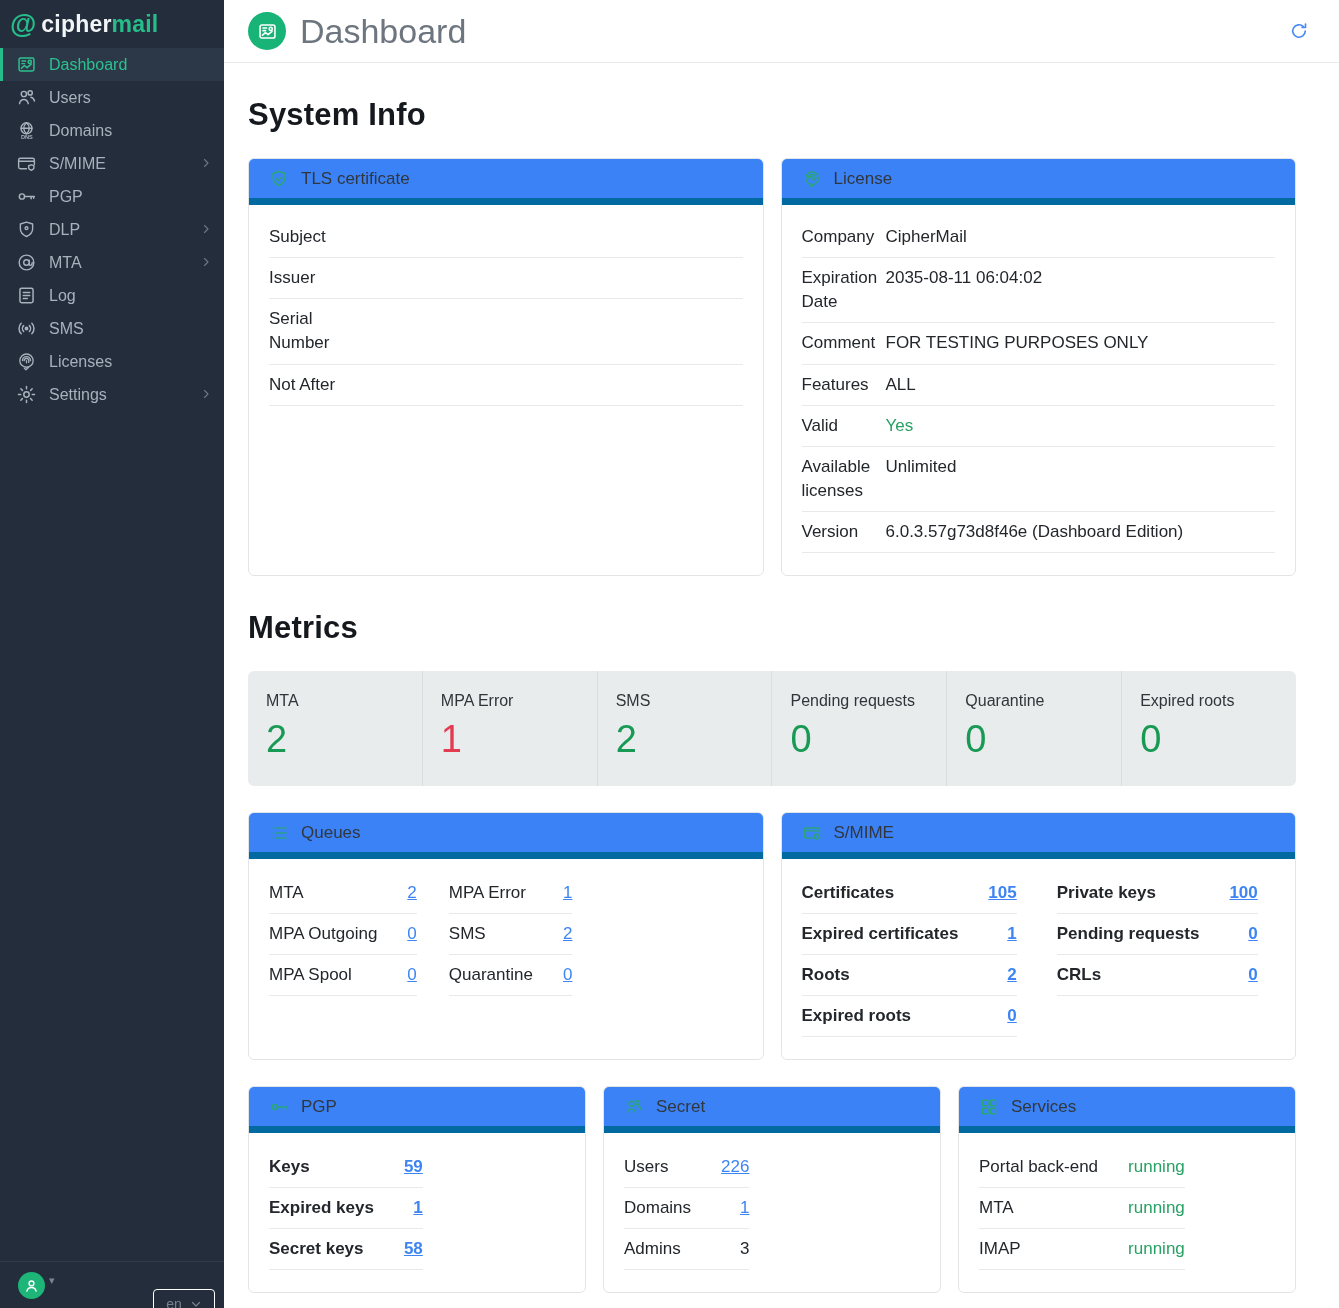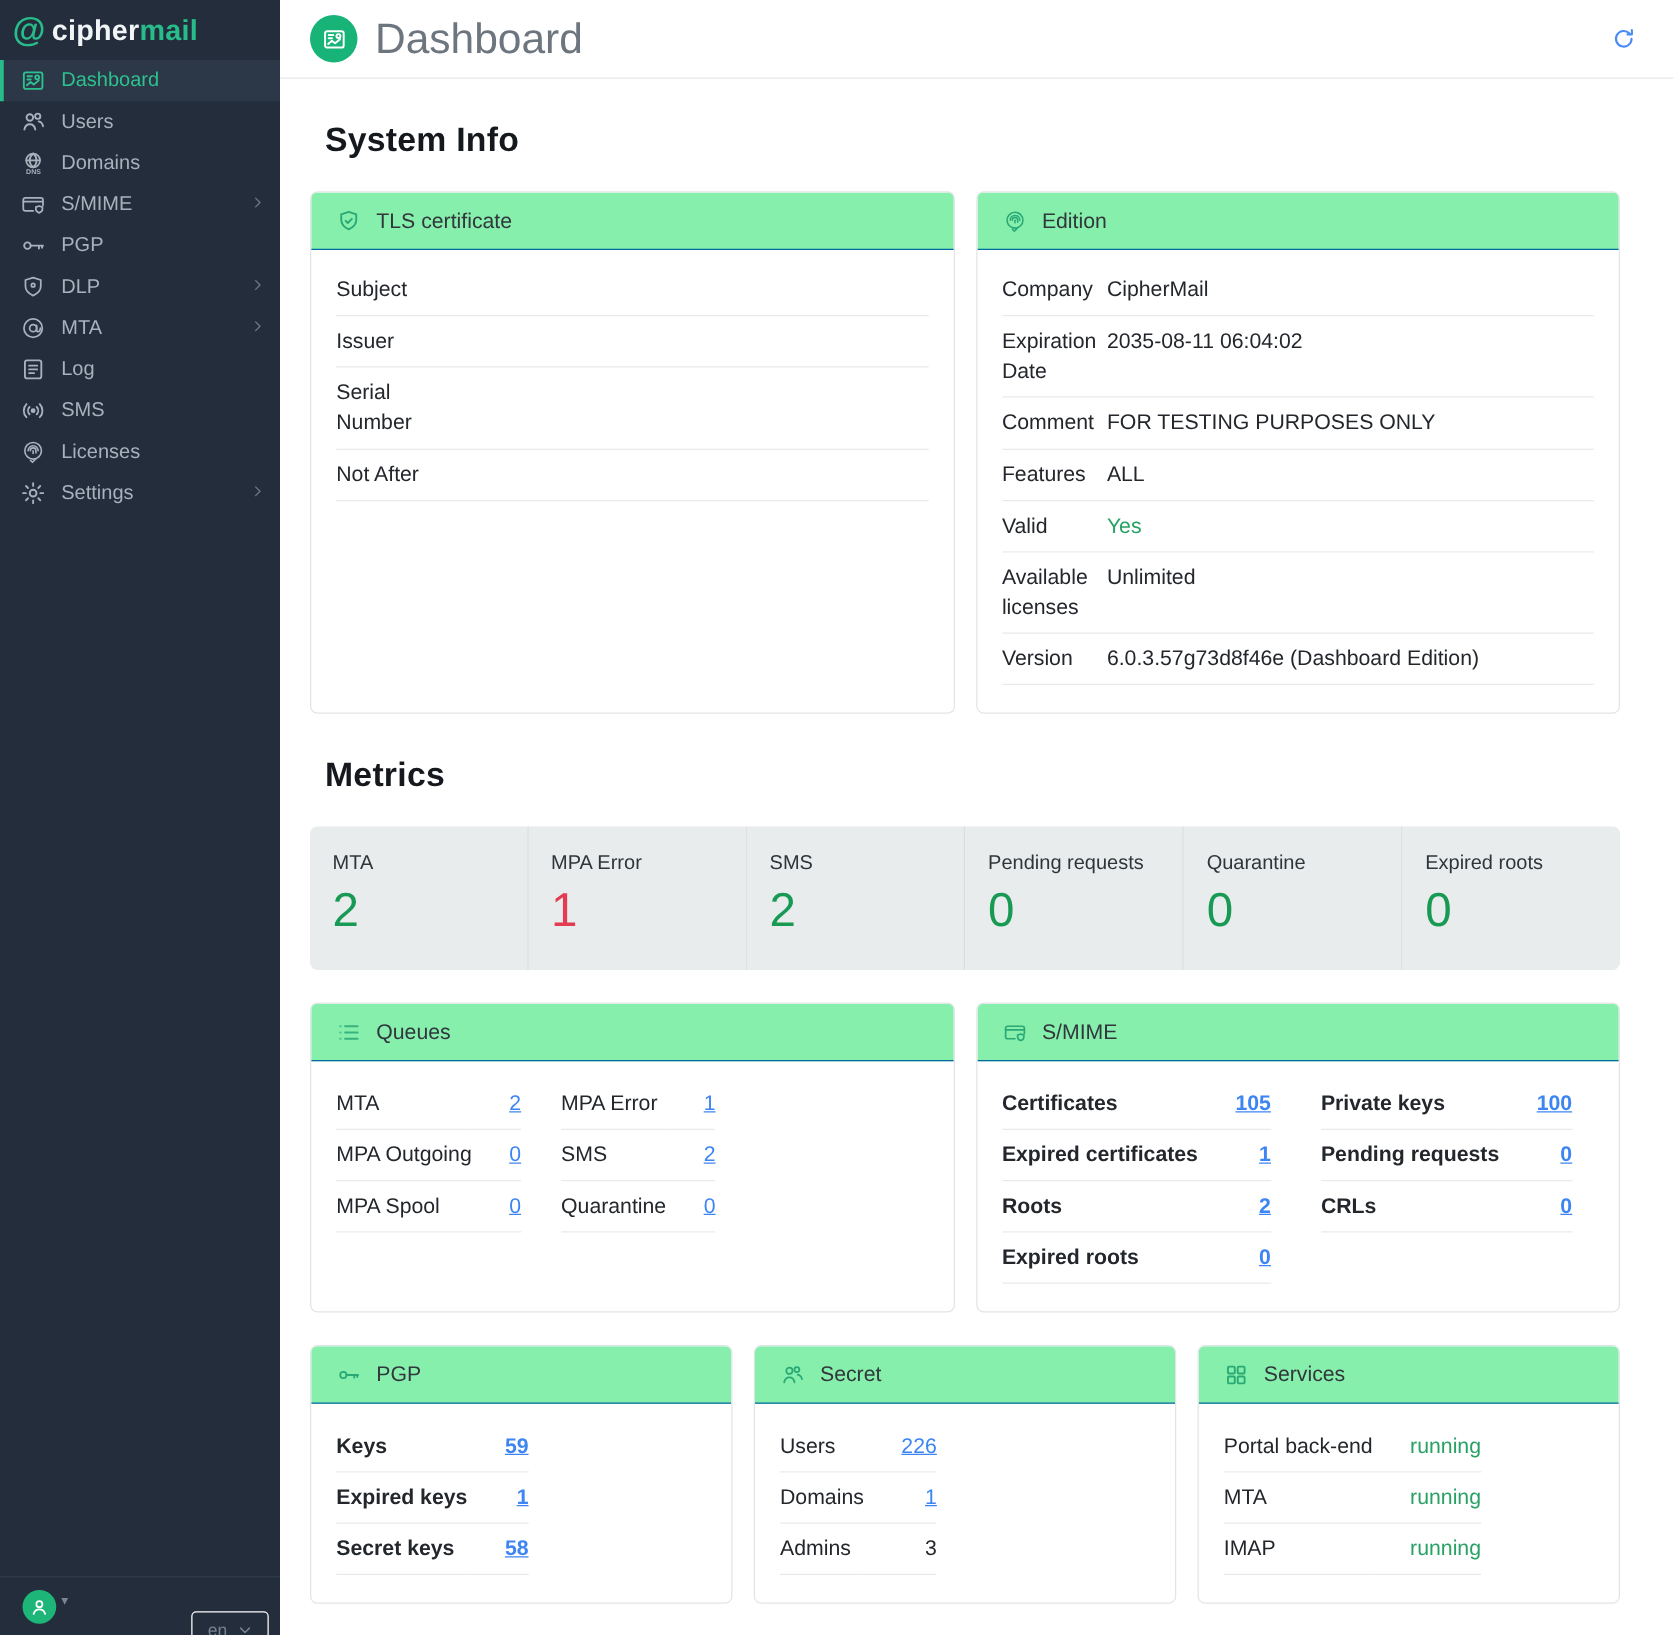--- a/index.html
+++ b/index.html
@@ -51,27 +51,27 @@
     height:63px; flex:none; border-bottom:1px solid #e7e9eb;
     display:flex; align-items:center; padding:0 30px 0 24px;
   }
   .badge {
     width:38px; height:38px; border-radius:50%; background:#17b377;
     display:grid; place-items:center; flex:none;
   }
   .page-title { font-size:34px; color:#6d757e; margin-left:14px; font-weight:400; }
   .refresh-btn { margin-left:auto; color:#4b8bf5; cursor:pointer; background:none; border:none; display:grid; place-items:center; }
   .content { padding:0 43px 0 24px; flex:1; }
-  .section-heading { font-size:27px; color:#15191d; font-weight:600; margin:34px 12px 25px; letter-spacing:.2px; }
+  .section-heading { font-size:31px; color:#15191d; font-weight:600; margin:34px 0 25px; letter-spacing:.2px; }
   
   .cards-2 { display:grid; grid-template-columns:1fr 1fr; gap:17px; align-items:stretch; }
   .cards-3 { display:grid; grid-template-columns:1fr 1fr 1fr; gap:17px; align-items:stretch; margin-bottom:70px; }
   .card { border:1px solid #e2e5e8; border-radius:6px; background:#fff; overflow:hidden; }
   .card-header {
-    background:#86efac; border-bottom:1px solid #0369a1; height:46px;
+    background:#3b82f6; border-bottom:7px solid #0369a1; height:46px;
     display:flex; align-items:center; gap:12px; padding:0 20px;
     font-size:17px; color:#31373d;
   }
   .card-header svg { color:#2aa876; flex:none; }
   .card-body { padding:12px 20px 22px; }
   
   .info-row { display:flex; border-bottom:1px solid #e7eaec; padding:8px 0; font-size:17px; line-height:1.42; }
   .info-label { width:84px; flex:none; padding-right:10px; }
   .info-value { flex:1; }
   .info-value.green { color:#28a164; }
@@ -279,21 +279,21 @@
       </section>
 
       <section class="card">
         <div class="card-header">
           <svg width="20" height="20" viewBox="0 0 24 24" fill="none" stroke="currentColor" stroke-width="1.5" stroke-linecap="round" stroke-linejoin="round">
               <circle cx="12" cy="11" r="7.6"></circle>
               <path d="M9.4 11a2.6 2.6 0 015.2 0v2M7.4 11a4.6 4.6 0 019.2 0"></path>
               <path d="M12 11v2.4"></path>
               <path d="M9.6 19.8l1.8 1.7 3-3"></path>
             </svg>
-          <span>Edition</span>
+          <span>License</span>
         </div>
         <div class="card-body">
           <div class="info-row">
               <span class="info-label">Company</span>
               <span class="info-value">CipherMail</span>
             </div>
           <div class="info-row">
               <span class="info-label">Expiration Date</span>
               <span class="info-value">2035-08-11 06:04:02</span>
             </div>

